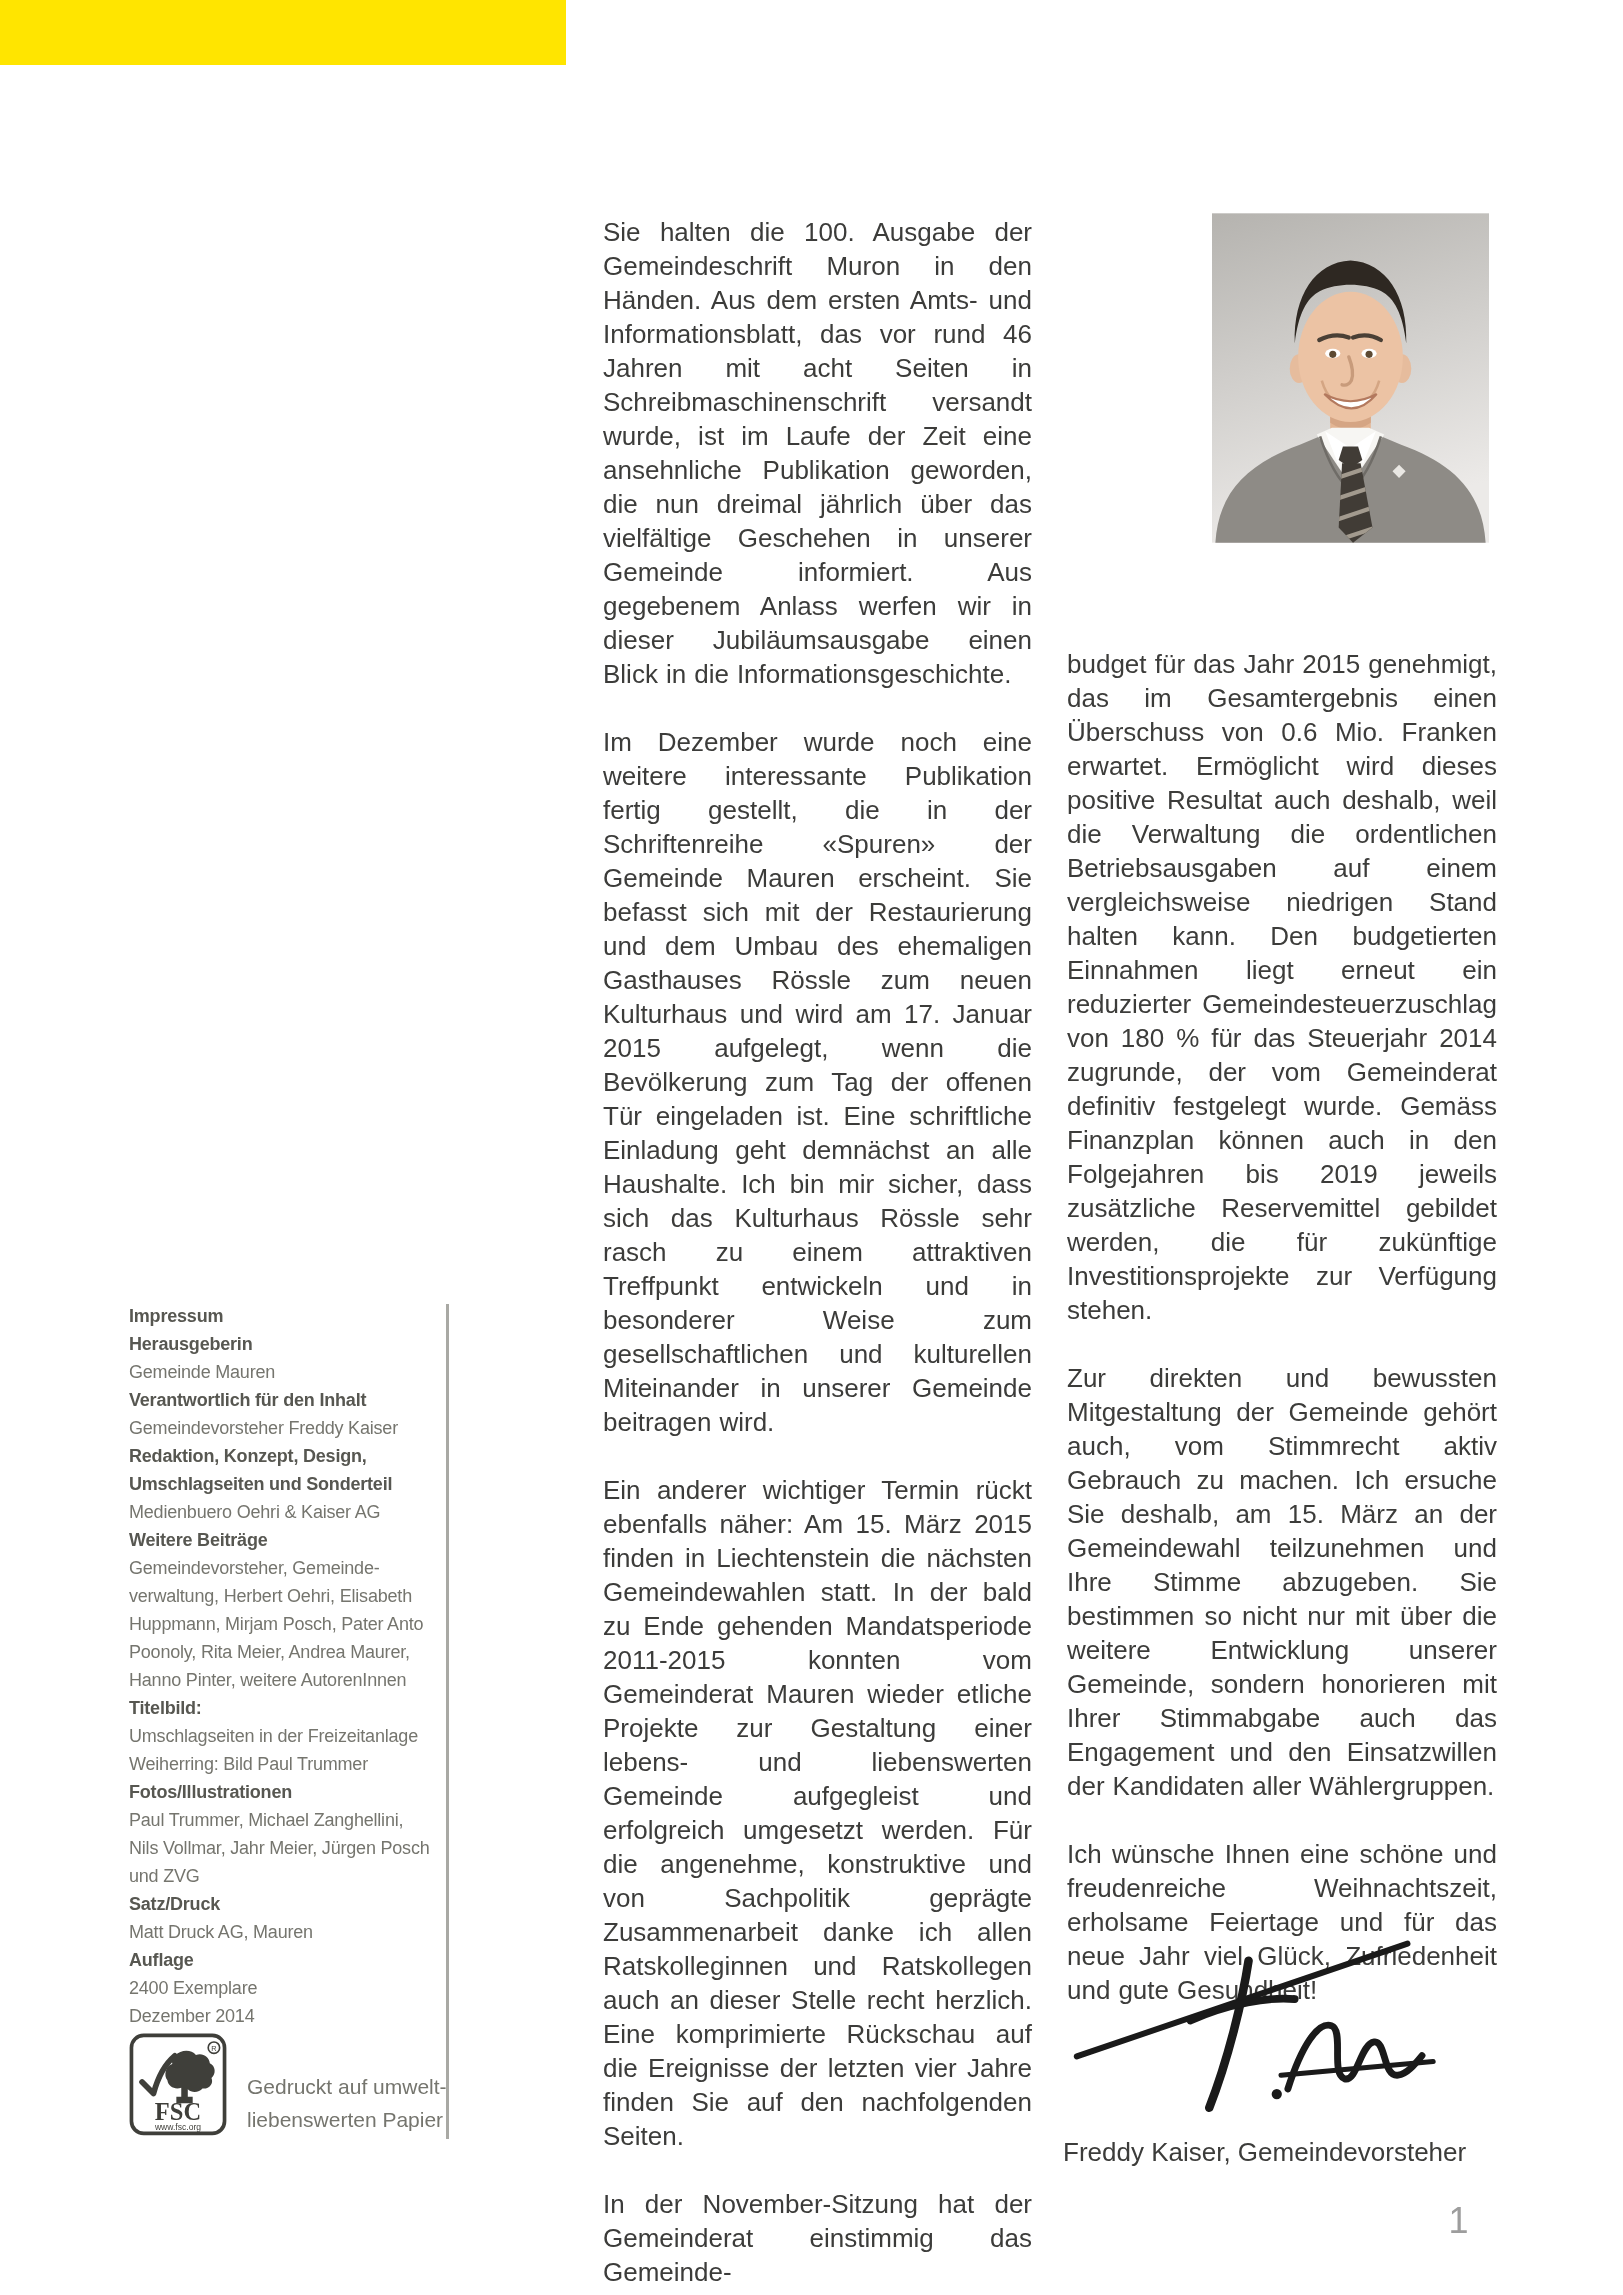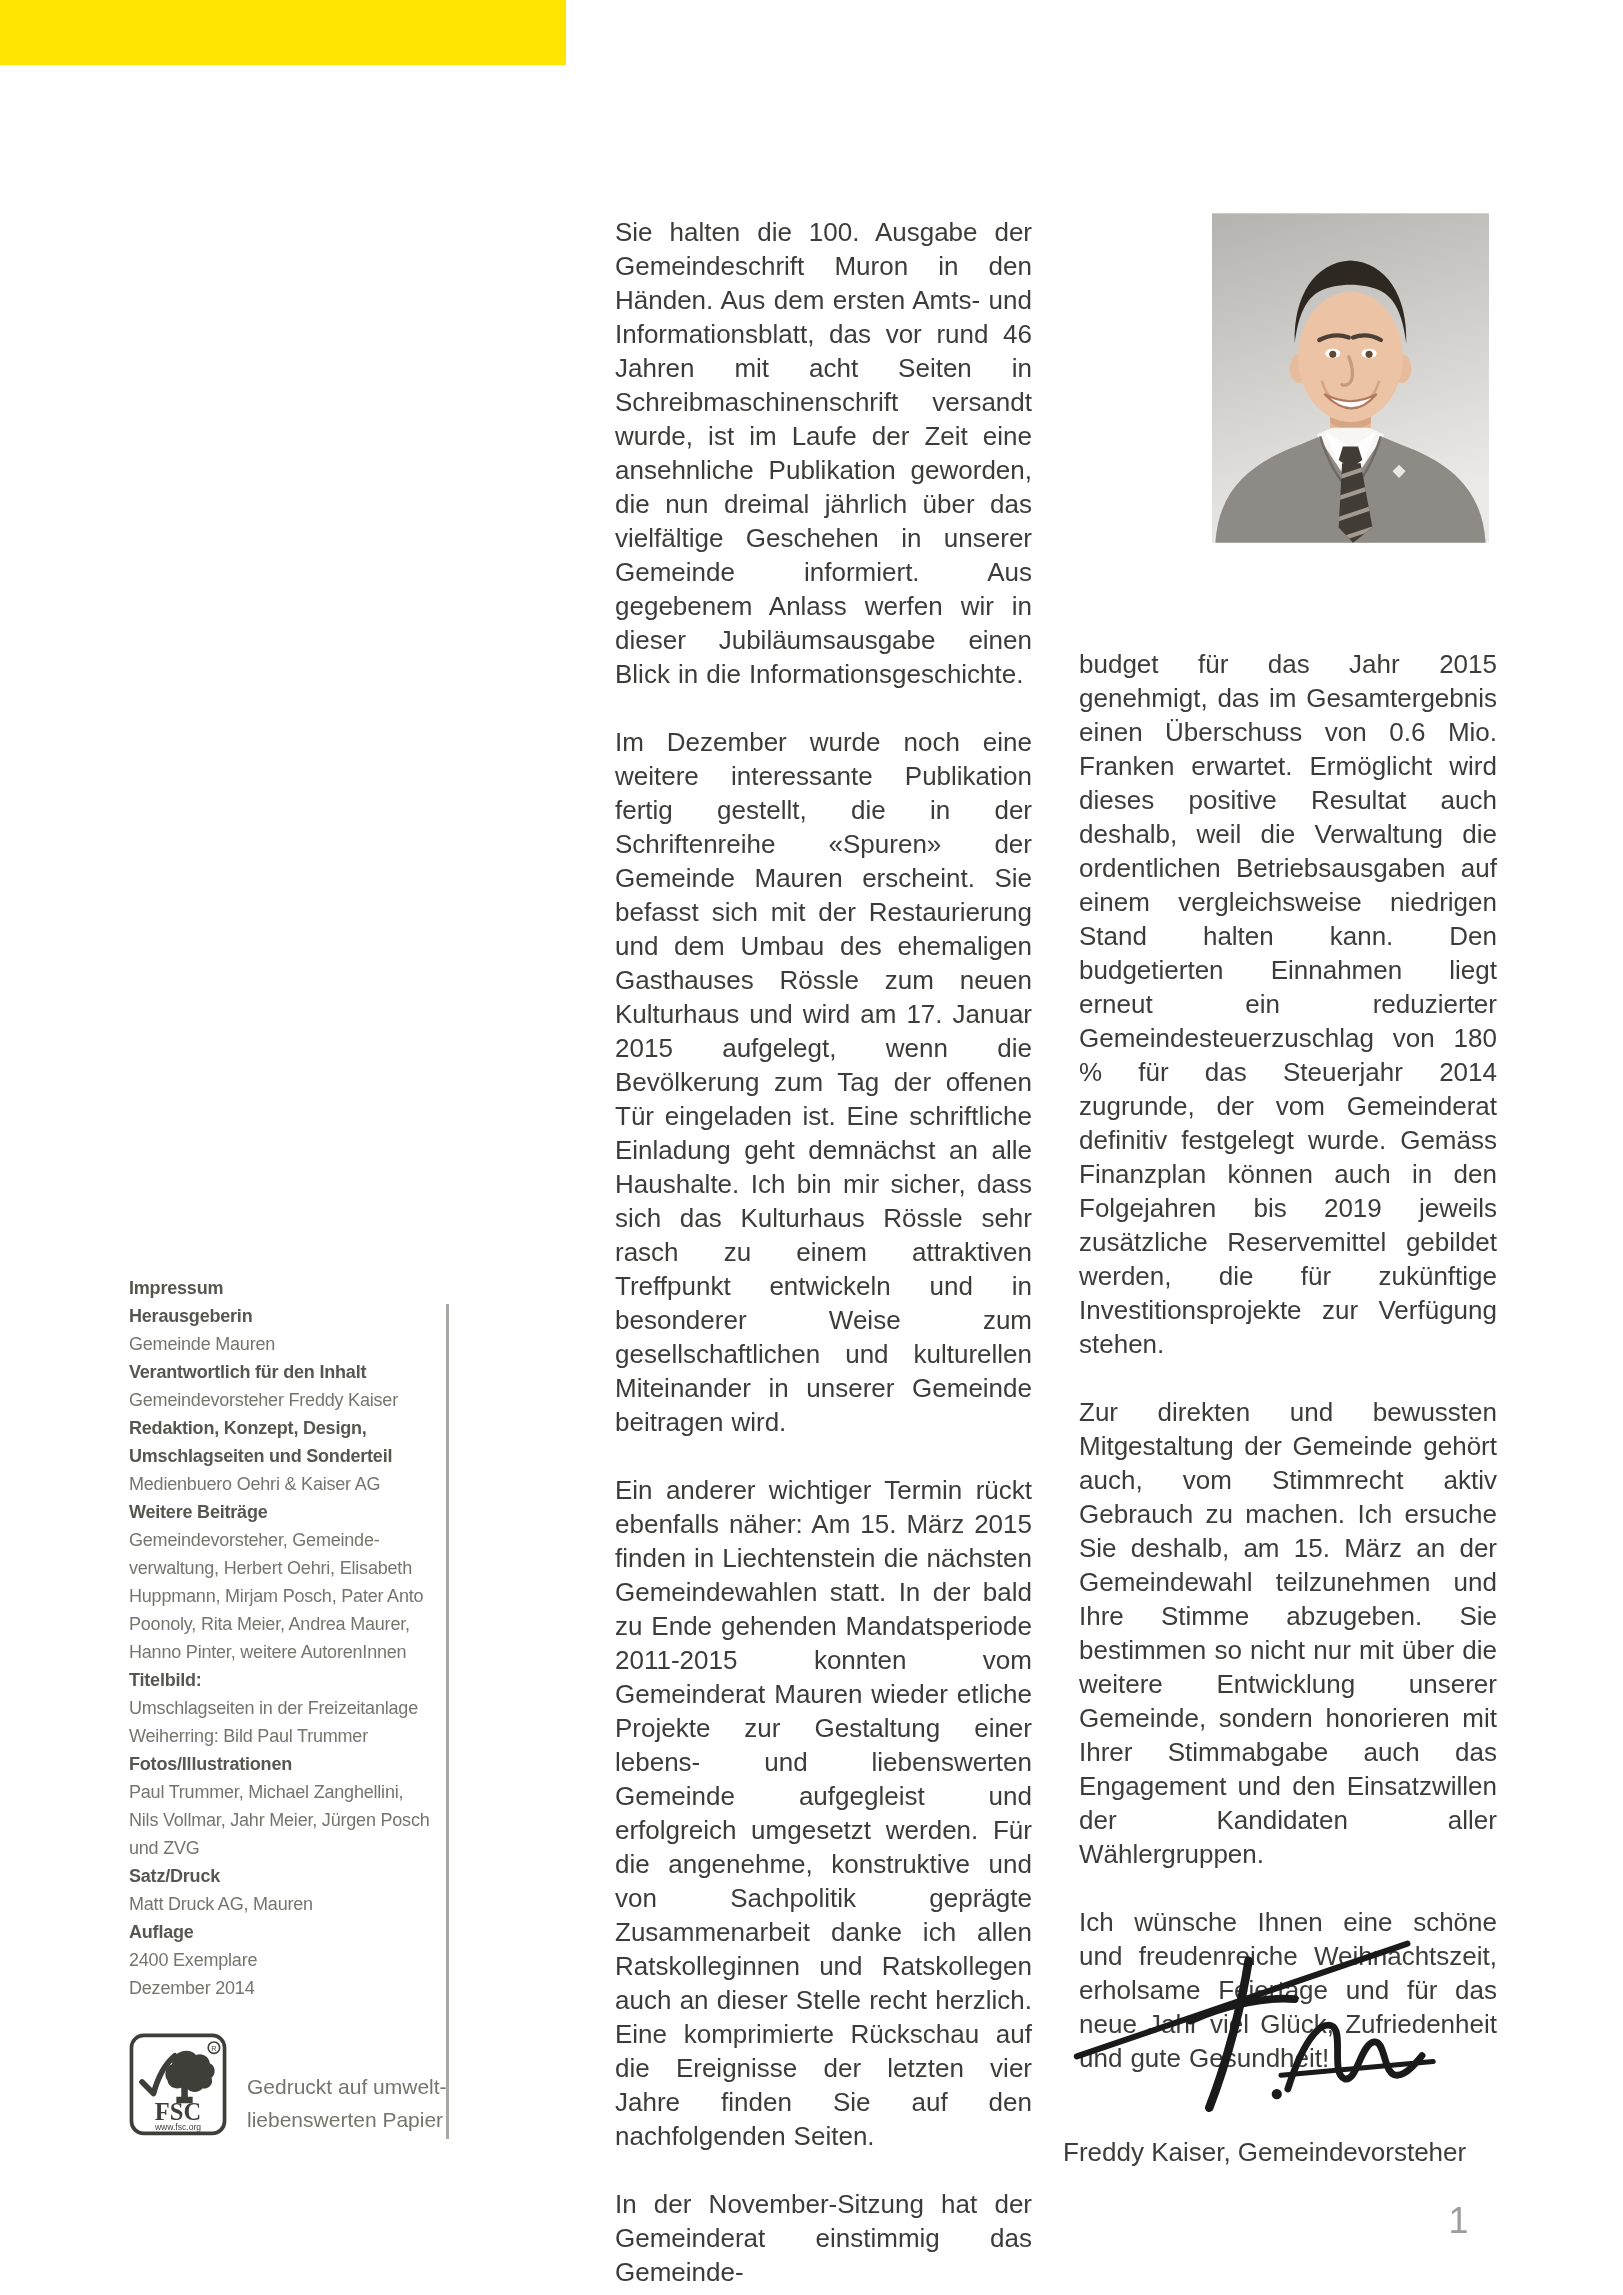--- a/index.html
+++ b/index.html
@@ -19,29 +19,29 @@
     color:#ffffff; font-size:29px; font-weight:bold; letter-spacing:12.7px;
     margin-right:-12.7px; white-space:nowrap;
   }
   
   .col-mid { position:absolute; left:599px; top:215px; width:433px; }
   .col-heading {
     font-size:29px; font-weight:bold; color:#3a3a38; line-height:40px;
     margin:0 0 49px 0;
   }
   .body-text p {
-    margin:0 0 34px 16px; font-size:26px; line-height:34px; text-align:justify;
+    margin:0 0 34px 4px; font-size:26px; line-height:34px; text-align:justify;
     color:#3c3c3a; word-spacing:0.8px;
   }
   .col-right { position:absolute; left:1063px; top:647px; width:434px; }
   
   .portrait { position:absolute; left:1212px; top:213px; width:277px; height:330px; }
   .portrait svg { display:block; width:100%; height:100%; }
   
-  .impressum { position:absolute; left:129px; top:1274px; width:315px; }
+  .impressum { position:absolute; left:129px; top:1302px; width:315px; }
   .imp-line {
     font-size:18px; line-height:28px; color:#75756e; letter-spacing:-0.2px;
     white-space:nowrap;
   }
   .imp-bold { font-weight:bold; color:#575751; }
   .divider { position:absolute; left:446px; top:1304px; width:2.5px; height:835px; background:#a9a9a4; }
   
   .fsc-box { position:absolute; left:129px; top:2033px; width:98px; height:105px; }
   .fsc-caption {
     position:absolute; left:247px; top:2070px; font-size:21px; line-height:33px; color:#75756e;

